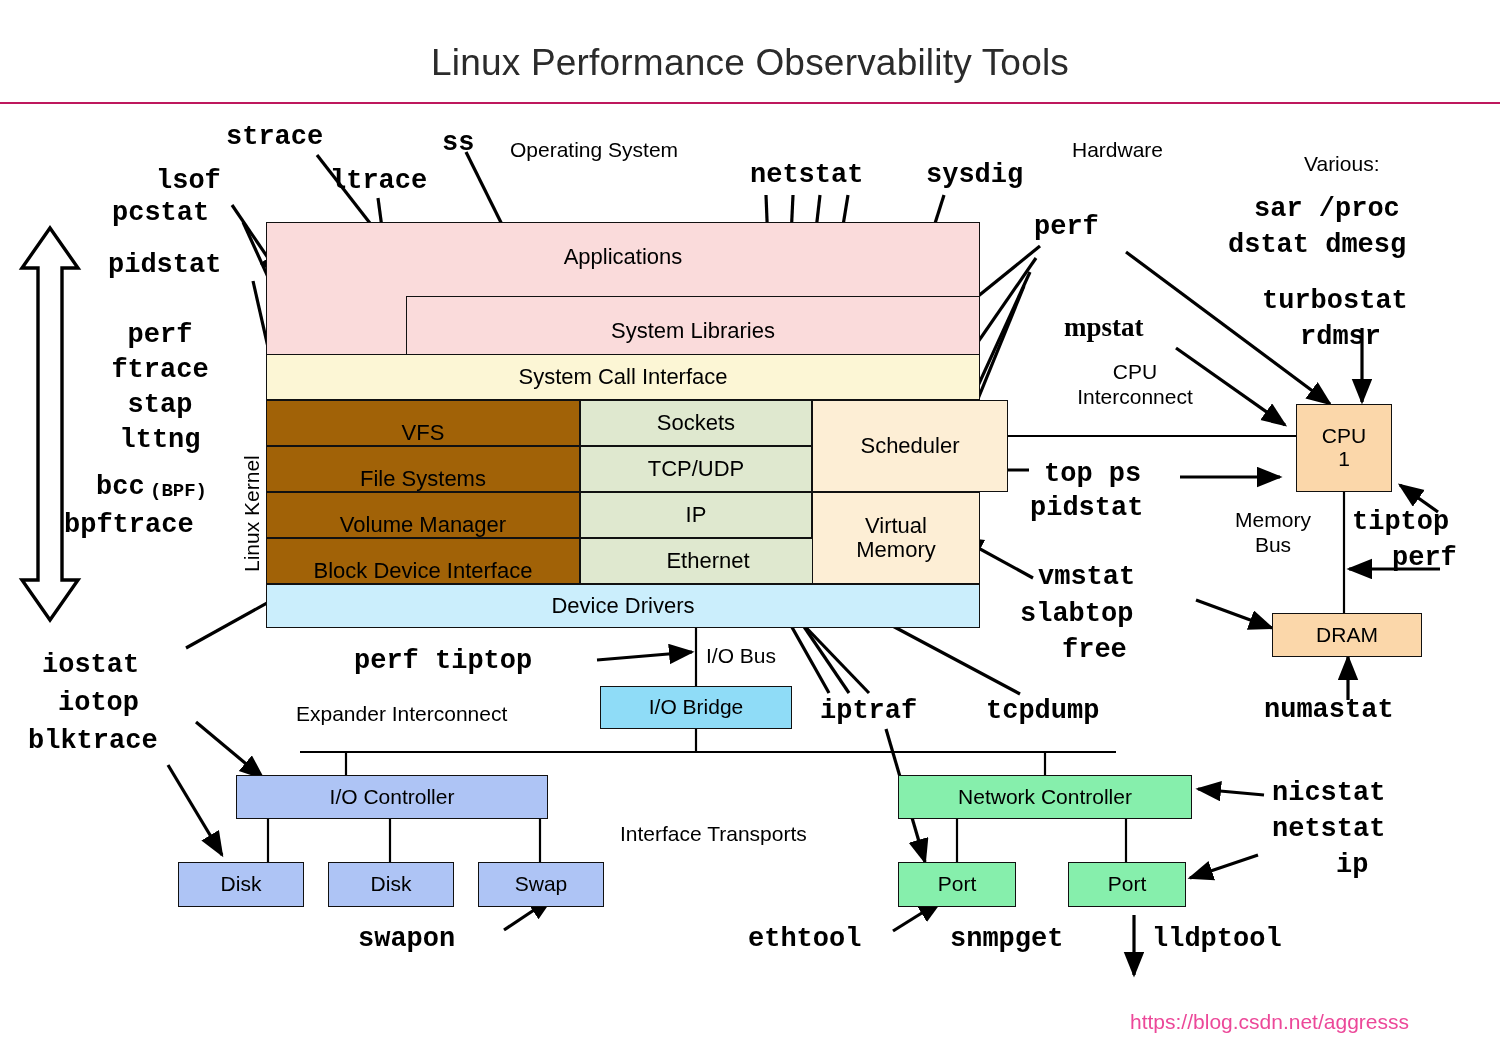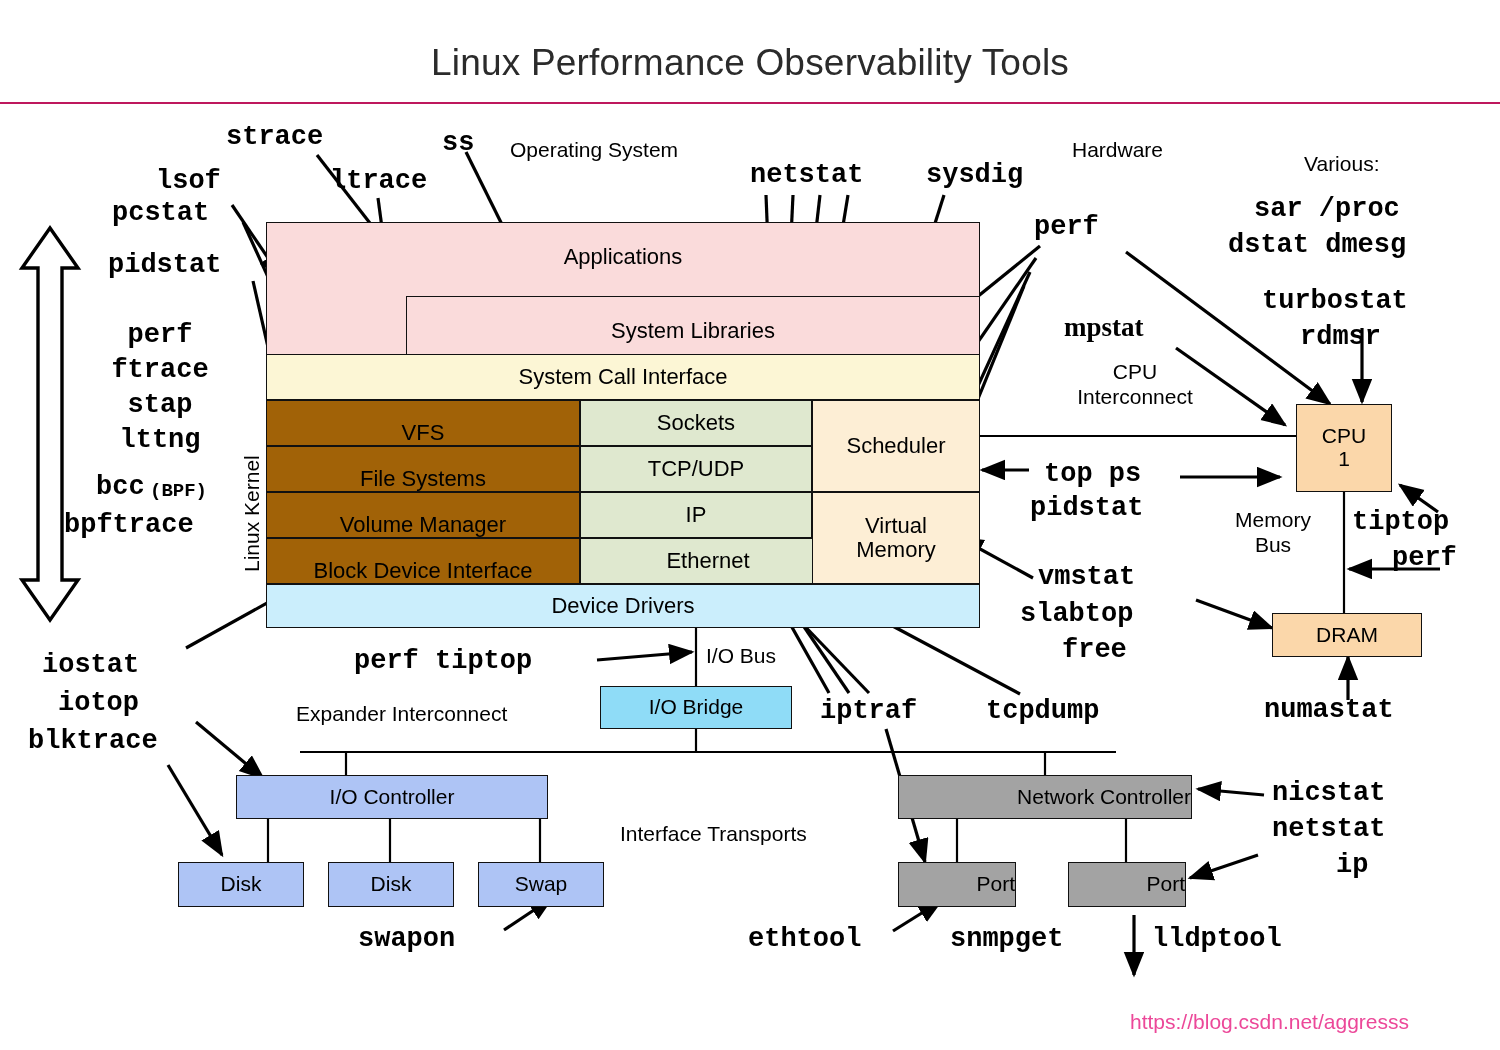--- a/index.html
+++ b/index.html
@@ -38,21 +38,21 @@
   .hw  { font-size: 21px; }
 
   .c-pink   { background: #fadbdb; }
   .c-cream  { background: #fcf6d5; }
   .c-blue   { background: #a16207; align-items: flex-end; }
   .c-green  { background: #dfe8cf; }
   .c-orange { background: #fdeed5; }
   .c-cyan   { background: #cbeefc; }
   .c-mblue  { background: #aec4f5; }
   .c-mcyan  { background: #8fdcf7; }
-  .c-mgreen { background: #a3a3a3; justify-content: flex-end; }
+  .c-mgreen { background: #86efac; }
   .c-mor    { background: #fbd7aa; }
 
   
   .lbl {
     position: absolute;
     font-family: "Liberation Sans", sans-serif;
     font-size: 21px; color: #000; white-space: pre; line-height: 1.18;
   }
   .lbl.c { text-align: center; }
 
@@ -233,21 +233,21 @@
   <div class="box stk c-green" style="left:580px; top:446px; width:232px; height:46px;">
     <span>TCP/UDP</span>
   </div>
   <div class="box stk c-green" style="left:580px; top:492px; width:232px; height:46px;">
     <span>IP</span>
   </div>
   <div class="box stk c-green" style="left:580px; top:538px; width:256px; height:46px;">
     <span>Ethernet</span>
   </div>
 
-  <div class="box stk c-orange" style="left:812px; top:400px; width:168px; height:92px;">
+  <div class="box stk c-orange" style="left:812px; top:400px; width:196px; height:92px;">
     <span>Scheduler</span>
   </div>
   <div class="box stk c-orange" style="left:812px; top:492px; width:168px; height:92px; white-space:pre-line;">
     <span style="white-space:pre-line;">Virtual
 Memory</span>
   </div>
 
   <div class="box stk c-cyan" style="left:266px; top:584px; width:714px; height:44px;">
     <span>Device Drivers</span>
   </div>

